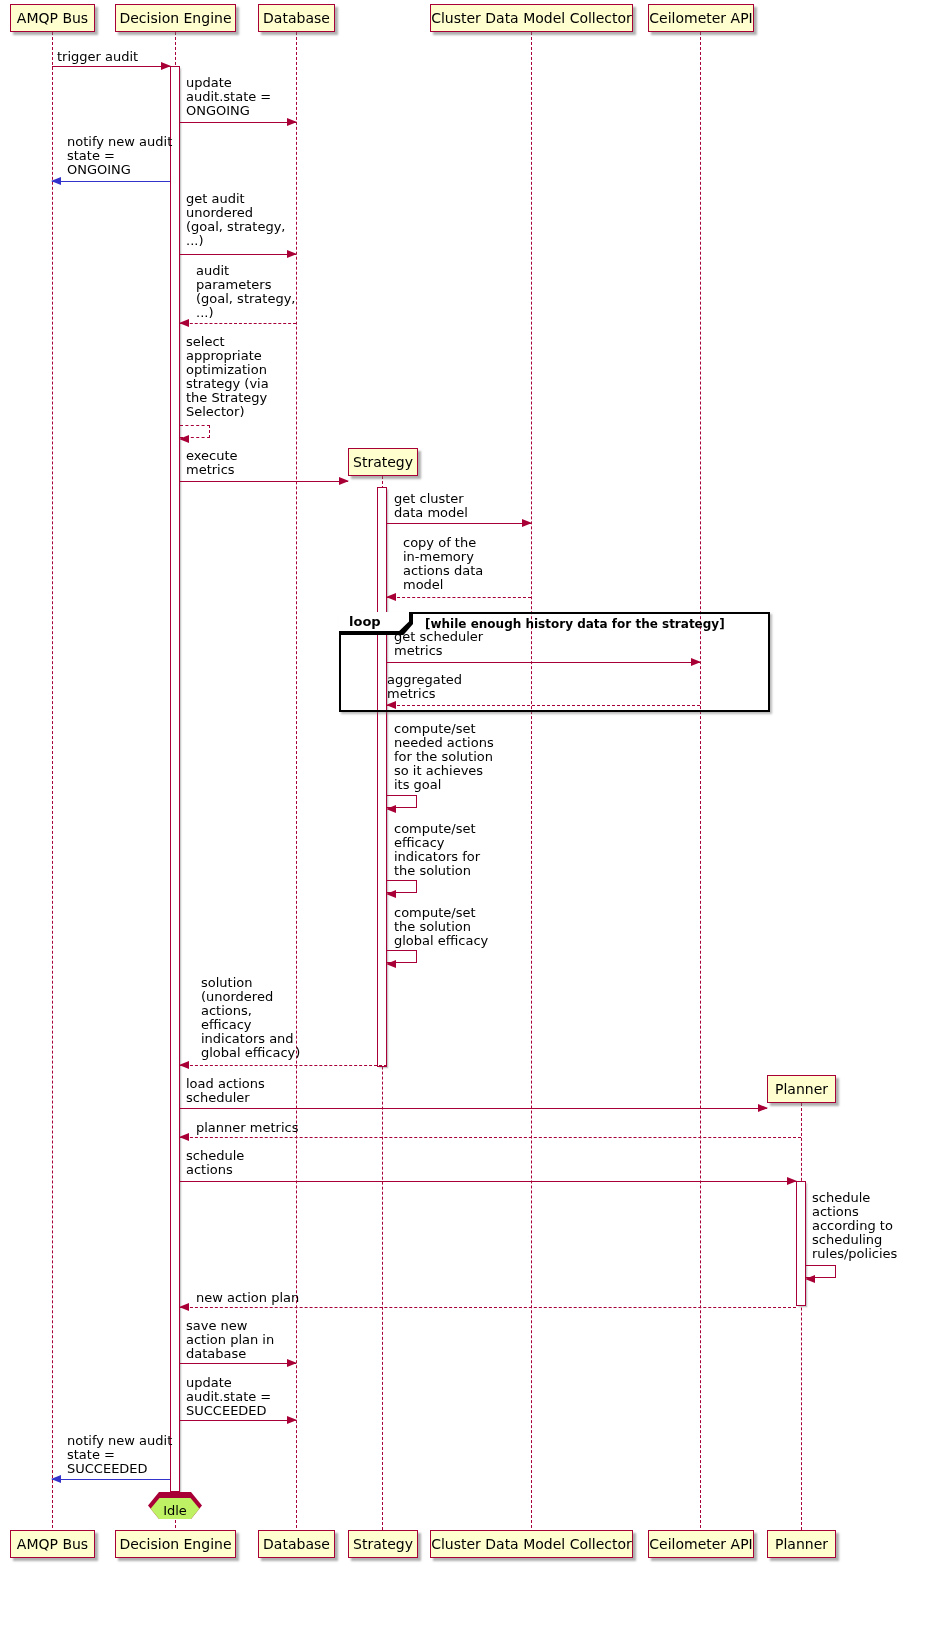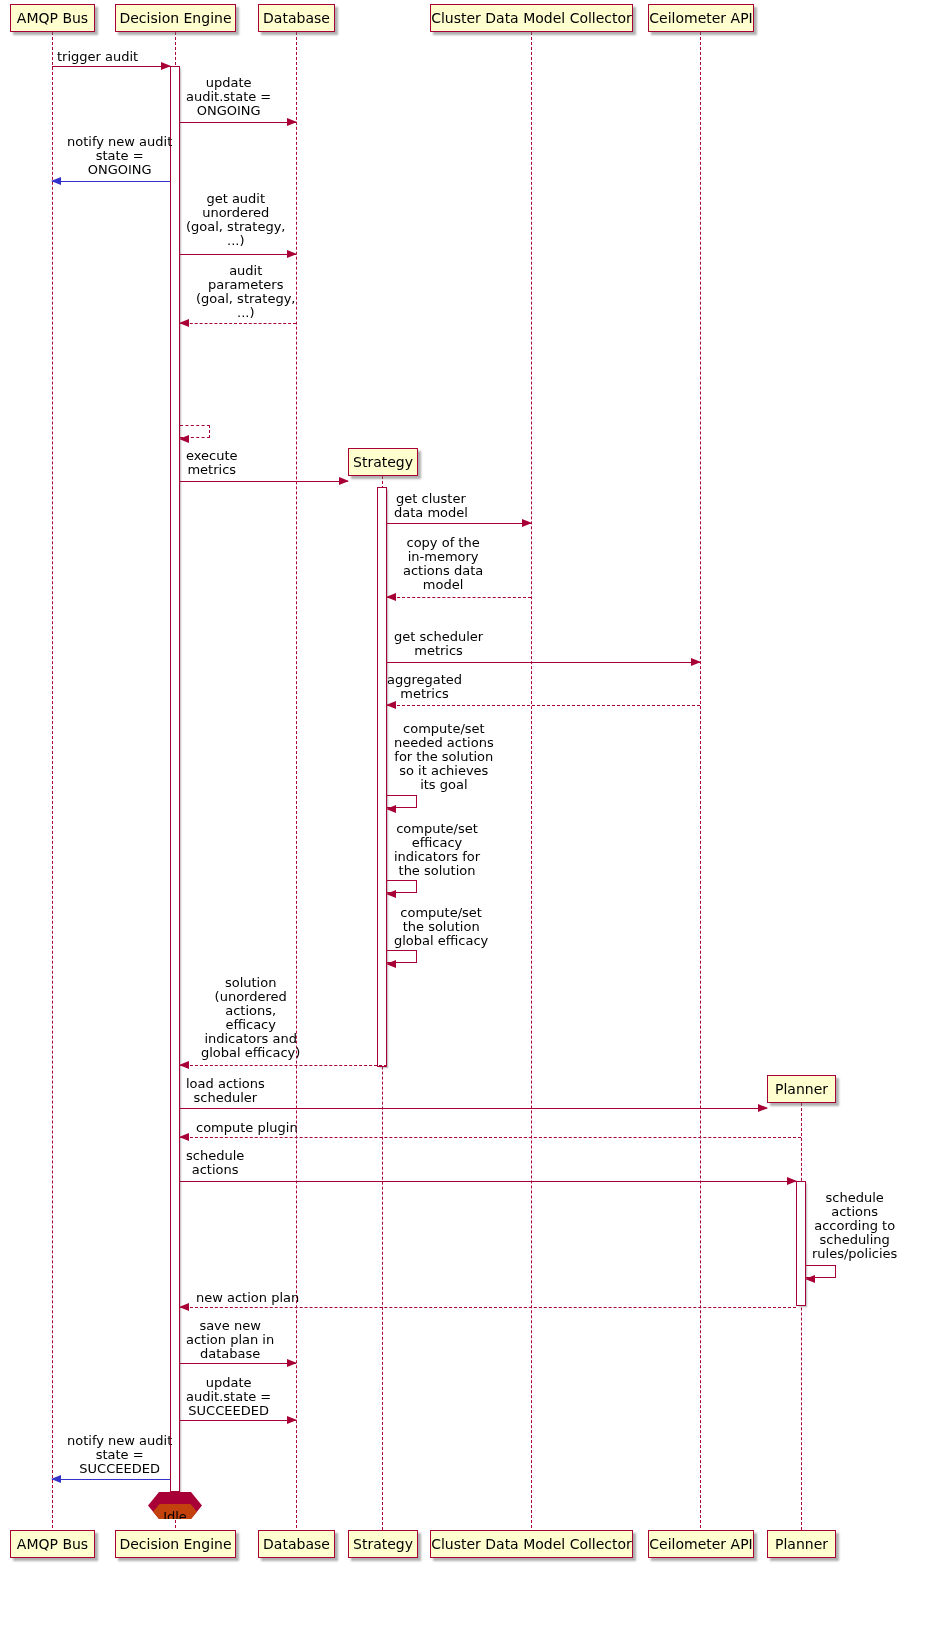--- a/index.html
+++ b/index.html
@@ -6,21 +6,21 @@
   body { margin:0; background:#ffffff; font-family:"DejaVu Sans", sans-serif; }
   #diagram { position:relative; width:938px; height:1626px; background:#ffffff; overflow:hidden; }
 
   .pbox { position:absolute; height:28px; background:#FEFECE; border:1.5px solid #A80036;
           box-shadow:2.5px 2.5px 2px rgba(110,110,110,0.55); display:flex; align-items:center;
           justify-content:center; font-size:14px; color:#000; }
   .lifeline { position:absolute; width:0; border-left:1px dashed #A80036; }
   .activation { position:absolute; width:10px; background:#ffffff; border:1px solid #A80036;
                 box-shadow:1.5px 1.5px 1.5px rgba(120,120,120,0.4); }
 
-  .msg-label { position:absolute; font-size:13px; line-height:14px; white-space:pre-line; color:#000;text-align:center; }
+  .msg-label { position:absolute; font-size:13px; line-height:14px; white-space:pre-line; color:#000; }
 
   .arrow { position:absolute; height:0; border-top:1px solid #A80036; }
   .arrow.dotted { border-top-style:dashed; }
   .arrow.blue { border-top-color:#3333CC; }
   .ah { position:absolute; width:0; height:0; top:-5px; }
   .ah.r { right:-1px; border-left:10px solid #A80036; border-top:4.5px solid transparent; border-bottom:4.5px solid transparent; }
   .ah.l { left:-1px; border-right:10px solid #A80036; border-top:4.5px solid transparent; border-bottom:4.5px solid transparent; }
   .arrow.blue .ah.l { border-right-color:#3333CC; }
 
   .selfloop { position:absolute; width:30px; height:13px; border:1px solid #A80036; border-left:none; }
@@ -31,41 +31,47 @@
   .loop-frame { position:absolute; border:2px solid #000; box-shadow:2px 2px 2px rgba(120,120,120,0.5); }
   .pent-outer { position:absolute; left:-2px; top:-2px; width:74px; height:23px; background:#000;
                 clip-path:polygon(0 0,100% 0,100% 52%,87% 100%,0 100%); }
   .pent-inner { position:absolute; left:0; top:0; width:70px; height:19px; background:#fff;
                 clip-path:polygon(0 0,100% 0,100% 50%,86% 100%,0 100%);
                 display:flex; align-items:center; padding-left:10px; font-weight:bold; font-size:13px; color:#000; }
   .loop-cond { position:absolute; left:84px; top:3px; font-weight:bold; font-size:12px; color:#000; }
 
   .hex-outer { position:absolute; left:148px; top:1492px; width:54px; height:27px; background:#A80036;
                clip-path:polygon(11px 0, calc(100% - 11px) 0, 100% 50%, calc(100% - 11px) 100%, 11px 100%, 0 50%); }
-  .hex-inner { position:absolute; left:1.5px; top:12px; width:51px; height:24px; background:#c2410c;
+  .hex-inner { position:absolute; left:1.5px; top:6px; width:51px; height:24px; background:#bef264;
                clip-path:polygon(10px 0, calc(100% - 10px) 0, 100% 50%, calc(100% - 10px) 100%, 10px 100%, 0 50%);
                display:flex; align-items:center; justify-content:center; font-size:13px; color:#000; }
 </style>
 </head>
 <body>
 
 <div id="diagram">
 
   <div class="lifeline" style="left:52px;top:32px;height:1496px"></div>
   <div class="lifeline" style="left:175px;top:32px;height:1496px"></div>
   <div class="lifeline" style="left:296px;top:32px;height:1496px"></div>
   <div class="lifeline" style="left:382px;top:476px;height:1054px"></div>
   <div class="lifeline" style="left:531px;top:32px;height:1496px"></div>
   <div class="lifeline" style="left:700px;top:32px;height:1496px"></div>
   <div class="lifeline" style="left:801px;top:1103px;height:427px"></div>
 
   <div class="activation" style="left:170px;top:66px;height:1426px"></div>
   <div class="activation" style="left:377px;top:487px;height:580px"></div>
   <div class="activation" style="left:796px;top:1181px;height:125px"></div>
 
+  <div class="loop-frame" style="left:339px;top:612px;width:431px;height:100px">
+    <div class="pent-outer">
+      <div class="pent-inner">loop</div>
+    </div>
+    <div class="loop-cond">[while enough history data for the strategy]</div>
+  </div>
 
   <div class="msg-label" style="left:57px;top:50px">trigger audit</div>
   <div class="arrow" style="left:52px;top:66px;width:118px">
       <span class="ah r"></span>
     </div>
 
   <div class="msg-label" style="left:186px;top:76px">update
 audit.state =
 ONGOING</div>
   <div class="arrow" style="left:180px;top:122px;width:116px">
@@ -88,20 +94,26 @@
     </div>
 
   <div class="msg-label" style="left:196px;top:264px">audit
 parameters
 (goal, strategy,
 ...)</div>
   <div class="arrow dotted" style="left:180px;top:323px;width:116px">
       <span class="ah l"></span>
     </div>
 
+  <div class="msg-label" style="left:186px;top:335px">select
+appropriate
+optimization
+strategy (via
+the Strategy
+Selector)</div>
   <div class="selfloop dotted" style="left:180px;top:425px">
       <span class="ah"></span>
     </div>
 
   <div class="msg-label" style="left:186px;top:449px">execute
 metrics</div>
   <div class="arrow" style="left:180px;top:481px;width:168px">
       <span class="ah r"></span>
     </div>
 
@@ -164,21 +176,21 @@
   <div class="arrow dotted" style="left:180px;top:1065px;width:207px">
       <span class="ah l"></span>
     </div>
 
   <div class="msg-label" style="left:186px;top:1077px">load actions
 scheduler</div>
   <div class="arrow" style="left:180px;top:1108px;width:587px">
       <span class="ah r"></span>
     </div>
 
-  <div class="msg-label" style="left:196px;top:1121px">compute plugin</div>
+  <div class="msg-label" style="left:196px;top:1121px">planner metrics</div>
   <div class="arrow dotted" style="left:180px;top:1137px;width:621px">
       <span class="ah l"></span>
     </div>
 
   <div class="msg-label" style="left:186px;top:1149px">schedule
 actions</div>
   <div class="arrow" style="left:180px;top:1181px;width:616px">
       <span class="ah r"></span>
     </div>
 

